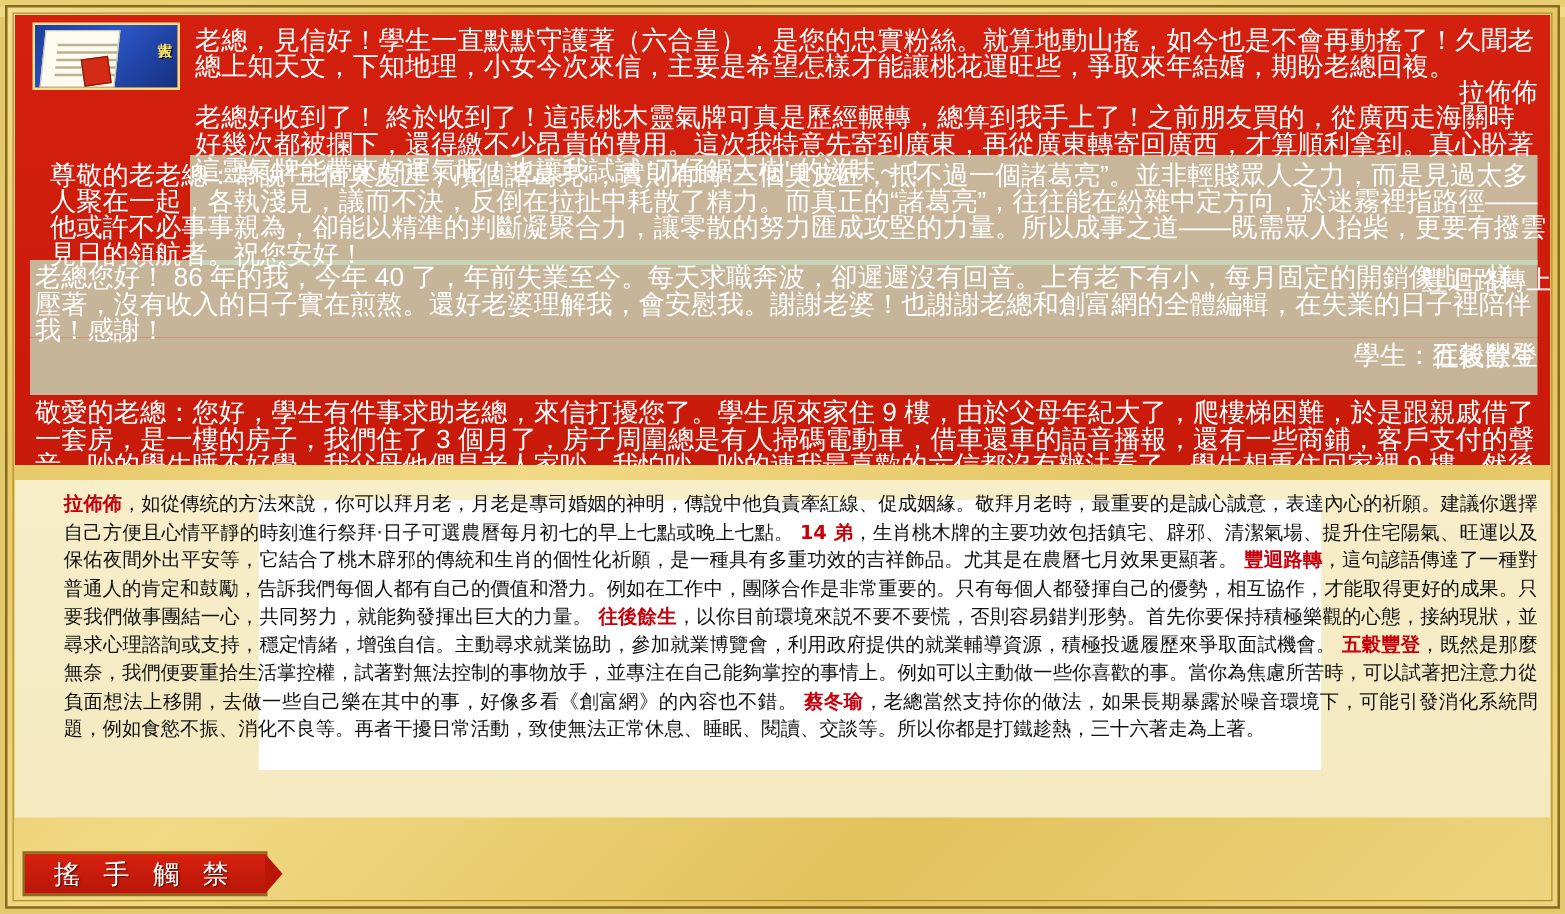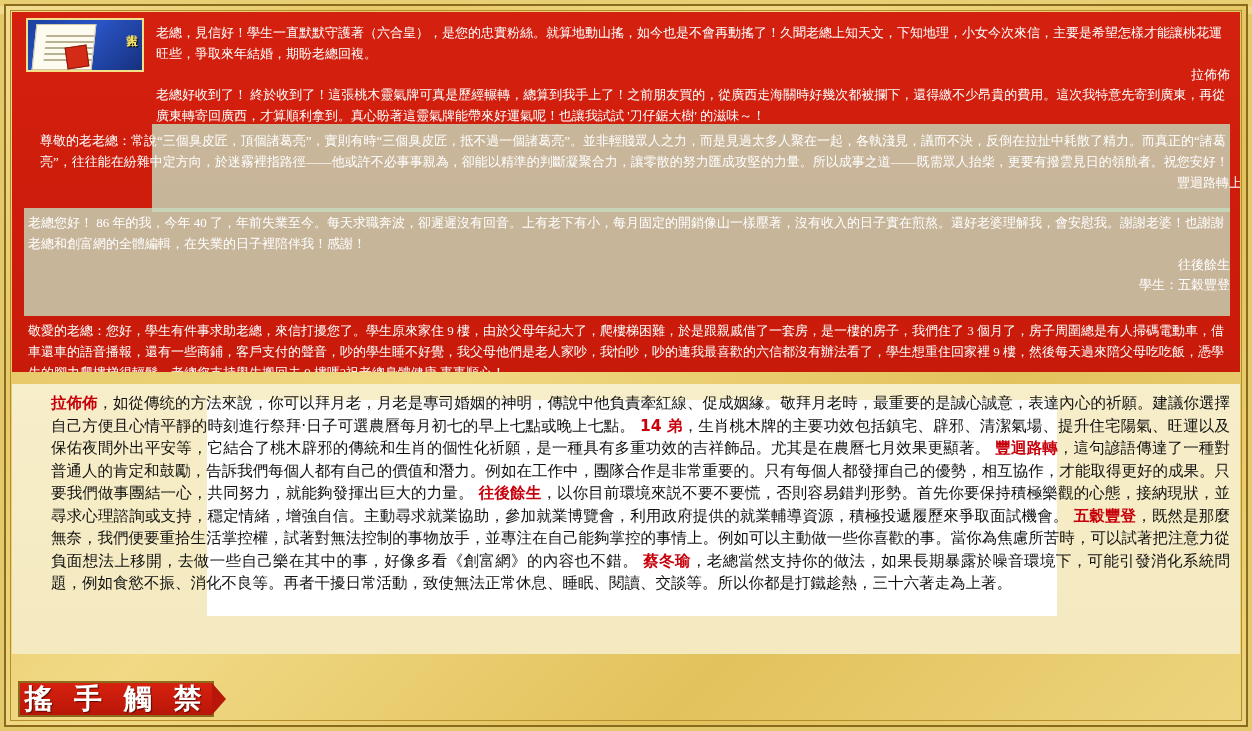--- a/index.html
+++ b/index.html
@@ -107,23 +107,23 @@
     width: 20px; height: 20px;
     background: #d42b16;
     border: 1px solid #8d1a08;
     transform: rotate(-8deg);
   }
 
   
   .letter {
     position: absolute;
     color: #ffffff;
-    font-size: 13px;
+    font-size: 21px;
     line-height: 21px;
-    font-family: Liberation Serif, serif;
+    font-family: Liberation Sans, sans-serif;
     letter-spacing: 0px;
   }
   .letter .sig {
     display: block;
     text-align: right;
   }
 
   .lt1 { left: 144px;  top: 10px;  width: 1074px; }
   .lt2 { left: 144px;  top: 72px;  width: 1074px; }
   .lt3 { left: 28px;   top: 118px; width: 1202px; }
@@ -180,24 +180,24 @@
     height: 36px;
     background: linear-gradient(to bottom, #d8210f 0%, #b81608 100%);
     border: 2px solid #8a6a1c;
     box-sizing: border-box;
     display: flex;
     align-items: center;
     justify-content: center;
   }
   .banner span {
     color: #ffffff;
-    font-size: 28px;
+    font-size: 21px;
     letter-spacing: 6px;
     font-family: "DejaVu Sans", sans-serif;
-    font-weight: bold;
+    font-weight: normal;
     text-shadow: 1px 1px 1px #5a0c03;
   }
   .banner::after {
     content: "";
     position: absolute;
     right: -14px;
     top: 0;
     width: 0; height: 0;
     border-top: 16px solid transparent;
     border-bottom: 16px solid transparent;

